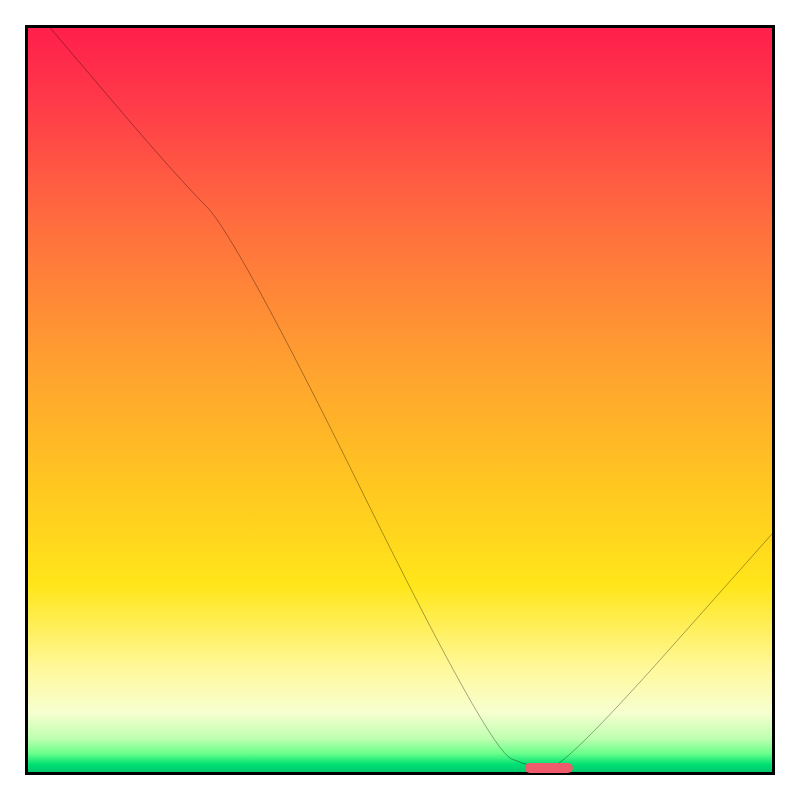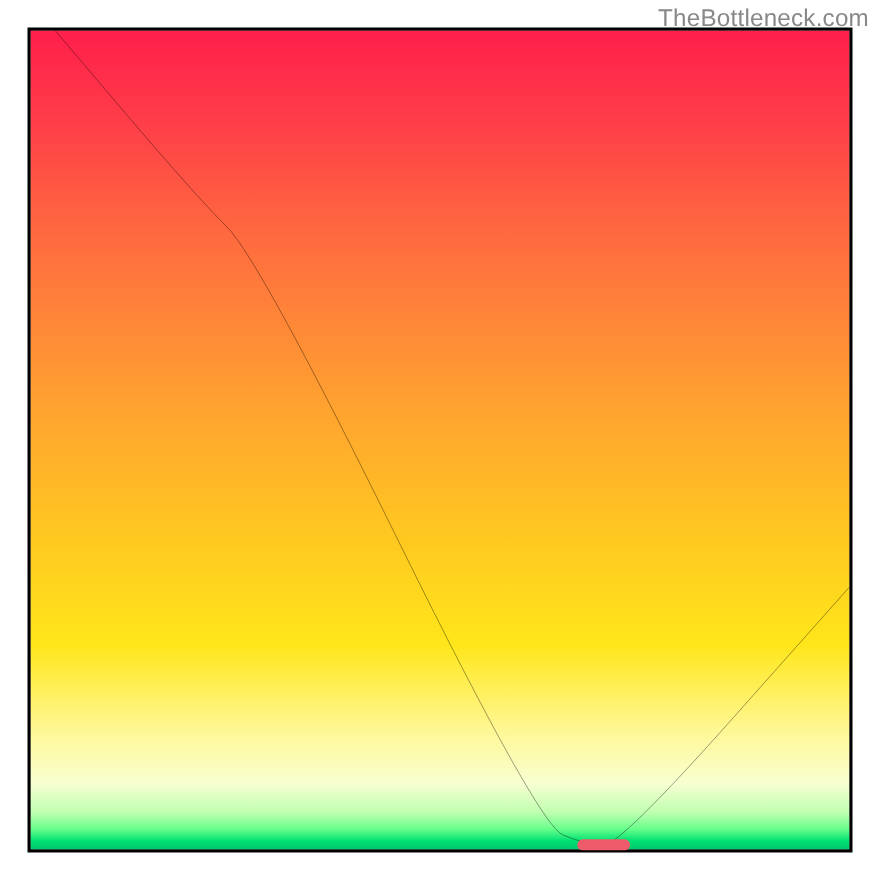--- a/index.html
+++ b/index.html
@@ -45,21 +45,20 @@
     height: 10px;
     border-radius: 5px;
     background: #ef5b6b;
     transform: translate(-50%, -50%);
   }
 </style>
 </head>
 <body>
 
 <div class="canvas">
-  <span class="watermark">TheBottleneck.com</span>
 
   <div class="plot-area">
     <div class="gradient"></div>
     <svg class="curve" viewBox="0 0 100 100" preserveAspectRatio="none">
       <path id="curve-path" fill="none" stroke="black" stroke-width="0.35" vector-effect="non-scaling-stroke" d="M 3 0 Q 3 0 11.5 10 Q 20 20 24 24 Q 28 28 45 62.5 Q 62 97 65 98.25 Q 68 99.5 70 99.5 Q 72 99.5 86 83.75 T 100 68"></path>
     </svg>
     <div id="marker" class="marker" style="left: 70%; top: 99.5%; width: 6.5%;"></div>
   </div>
 </div>
 

